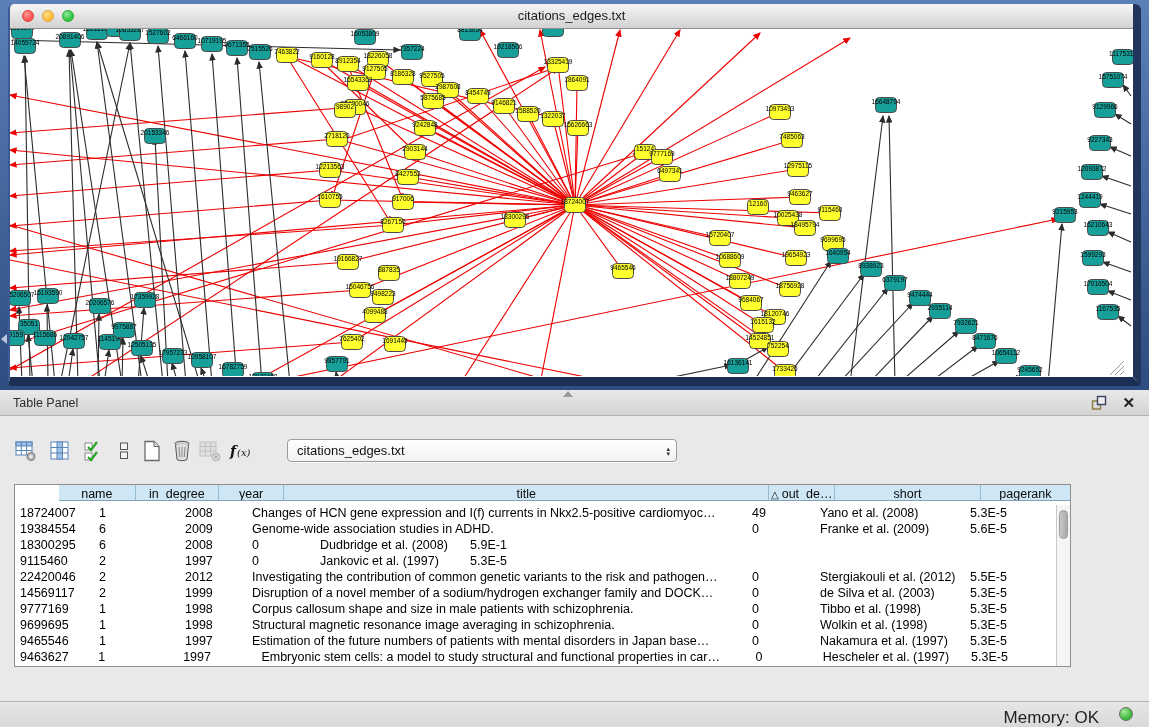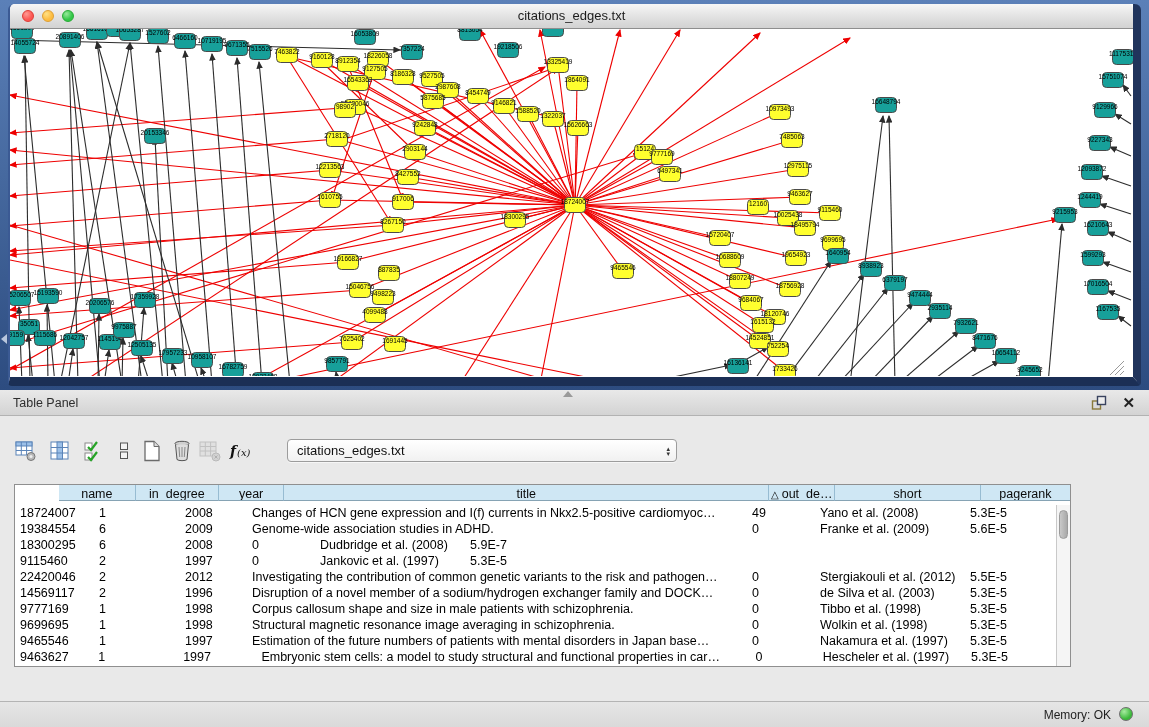--- a/index.html
+++ b/index.html
@@ -66,21 +66,21 @@
   .tabsrow { position:absolute; left:0; top:256px; width:1149px; text-align:center; }
   .seg { display:inline-flex; border:1px solid #979797; border-radius:4px; overflow:hidden;
          background:#fff; box-shadow:0 1px 1px rgba(0,0,0,.15); }
   .seg-btn { font-size:12.5px; padding:2px 14px 3px 14px; background:linear-gradient(180deg,#ffffff,#ececec);
              color:#111; border-left:1px solid #b5b5b5; cursor:default; }
   .seg-btn:first-child { border-left:none; }
   .seg-btn.sel { background:linear-gradient(180deg,#9d9d9d,#848484); color:#fff; }
 
   .statusbar { position:absolute; left:0; bottom:0; width:1149px; height:26px;
                background:linear-gradient(180deg,#e6e6e6,#d9d9d9); border-top:1px solid #b4b4b4; }
-  .mem { position:absolute; right:38px; top:6px; font-size:12px; color:#1f1f1f; }
+  .mem { position:absolute; right:50px; top:6px; font-size:17px; color:#1f1f1f; }
   .memdot { position:absolute; right:16px; top:5px; width:14px; height:14px; border-radius:50%;
             background:radial-gradient(circle at 35% 30%,#a7eba0,#3bb83a 65%); border:1px solid #6e6e6e; }
 </style>
 </head>
 <body>
 
 <div class="screen">
 
   <div class="desktop">
     <div class="collapse-arrow"></div>
@@ -813,21 +813,21 @@
               <div class="td" style="width: 68px;">0</div>
               <div class="td" style="width: 150px;">Franke et al. (2009)</div>
               <div class="td" style="width: 92px;">5.6E-5</div>
             </div>
             <div class="trow">
               <div class="td" style="width: 79px;">18300295</div>
               <div class="td" style="width: 86px;">6</div>
               <div class="td" style="width: 67px;">2008</div>
               <div class="td" style="width: 68px;">0</div>
               <div class="td" style="width: 150px;">Dudbridge et al. (2008)</div>
-              <div class="td" style="width: 92px;">5.9E-7</div>
+              <div class="td" style="width: 92px;">5.9E-1</div>
             </div>
             <div class="trow">
               <div class="td" style="width: 79px;">9115460</div>
               <div class="td" style="width: 86px;">2</div>
               <div class="td" style="width: 67px;">1997</div>
               <div class="td" style="width: 68px;">0</div>
               <div class="td" style="width: 150px;">Jankovic et al. (1997)</div>
               <div class="td" style="width: 92px;">5.3E-5</div>
             </div>
             <div class="trow">
@@ -835,21 +835,21 @@
               <div class="td" style="width: 86px;">2</div>
               <div class="td" style="width: 67px;">2012</div>
               <div class="td" style="width: 500px;">Investigating the contribution of common genetic variants to the risk and pathogen…</div>
               <div class="td" style="width: 68px;">0</div>
               <div class="td" style="width: 150px;">Stergiakouli et al. (2012)</div>
               <div class="td" style="width: 92px;">5.5E-5</div>
             </div>
             <div class="trow">
               <div class="td" style="width: 79px;">14569117</div>
               <div class="td" style="width: 86px;">2</div>
-              <div class="td" style="width: 67px;">1996</div>
+              <div class="td" style="width: 67px;">1999</div>
               <div class="td" style="width: 500px;">Disruption of a novel member of a sodium/hydrogen exchanger family and DOCK…</div>
               <div class="td" style="width: 68px;">0</div>
               <div class="td" style="width: 150px;">de Silva et al. (2003)</div>
               <div class="td" style="width: 92px;">5.3E-5</div>
             </div>
             <div class="trow">
               <div class="td" style="width: 79px;">9777169</div>
               <div class="td" style="width: 86px;">1</div>
               <div class="td" style="width: 67px;">1998</div>
               <div class="td" style="width: 500px;">Corpus callosum shape and size in male patients with schizophrenia.</div>

